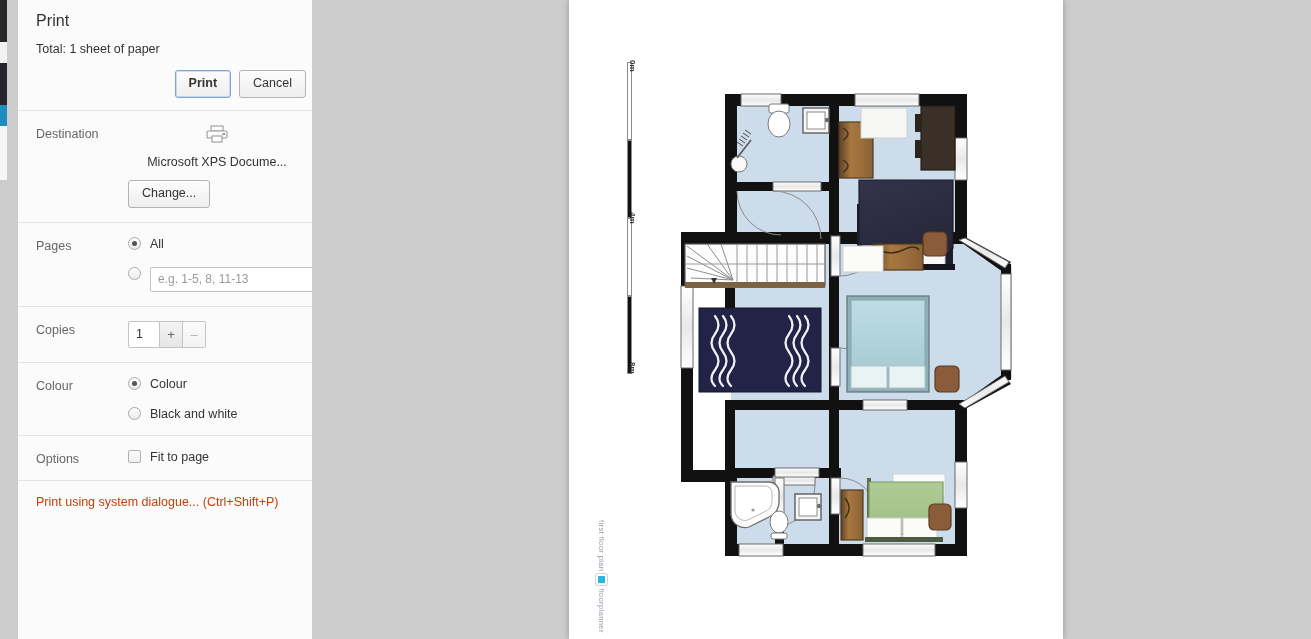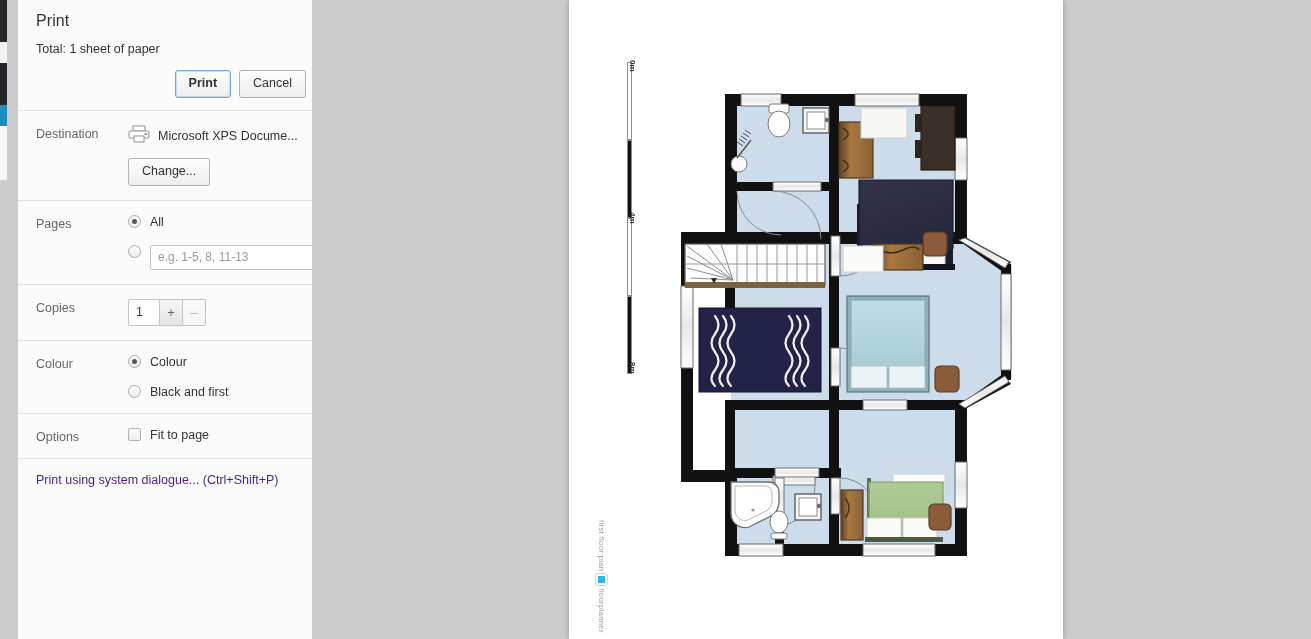--- a/index.html
+++ b/index.html
@@ -36,21 +36,21 @@
     border: 1px solid #b4b4b4; color: #333; cursor: pointer; line-height: 1.35;
   }
   .btn.primary { border-color: #7aa7d8; box-shadow: 0 0 0 1px rgba(122,167,216,.35) inset; font-weight: bold; }
 
   .sep { border-top: 1px solid #e3e3e3; }
 
   .row { display: flex; padding: 14px 18px; align-items: flex-start; }
   .row-label { width: 92px; flex: 0 0 92px; font-size: 12.5px; color: #666; padding-top: 2px; }
   .row-body { flex: 1; }
 
-  .dest-line { display: flex; align-items: center; gap: 8px; }
+  .dest-line { display: flex; align-items: center; gap: 8px; flex-direction: column; }
   .dest-name { font-size: 12.5px; color: #333; }
   .change-btn { margin-top: 11px; display:inline-block;text-align:center; }
 
   .opt { display: flex; align-items: flex-start; gap: 9px; margin-bottom: 12px; }
   .opt:last-child { margin-bottom: 0; }
   .radio {
     width: 13px; height: 13px; border-radius: 50%;
     border: 1px solid #a9a9a9; background: linear-gradient(#fcfcfc,#ececec);
     position: relative; flex: 0 0 13px;
   }
@@ -76,21 +76,21 @@
     font-size: 13px; color:#666; text-align:center; line-height:25px;
     background: linear-gradient(#f4f4f4,#e6e6e6); cursor: pointer;
   }
   .stepper .sbtn.minus { background: linear-gradient(#fbfbfb,#f3f3f3); color:#b0b0b0; border-radius: 0 2px 2px 0; }
 
   .checkbox {
     width: 13px; height: 13px; border: 1px solid #b0b0b0; border-radius: 2px;
     background: linear-gradient(#fdfdfd,#efefef); flex: 0 0 13px;
   }
 
-  .sysdlg { padding: 14px 18px; font-size: 12.5px; color: #4c1d95; cursor: pointer; }
+  .sysdlg { padding: 14px 18px; font-size: 12.5px; color: #c2410c; cursor: pointer; }
 
   
   .preview { position: absolute; left: 312px; top: 0; right: 0; bottom: 0; background: #cccccc; }
   .page {
     position: absolute; left: 257px; top: 0; width: 494px; height: 639px;
     background: #fff; box-shadow: 0 0 6px rgba(0,0,0,.28);
   }
 
   .scalebar { position: absolute; left: 55px; top: 62px; width: 10px; height: 315px; }
   .sb-seg { position:absolute; left:3px; width:5px; border:1px solid #8d8d8d; }
@@ -191,21 +191,21 @@
 
     <div class="row">
       <div class="row-label">Colour</div>
       <div class="row-body">
         <div class="opt">
           <span class="radio on"></span>
           <span class="opt-label">Colour</span>
         </div>
         <div class="opt" style="margin-top:16px;">
           <span class="radio"></span>
-          <span class="opt-label">Black and first</span>
+          <span class="opt-label">Black and white</span>
         </div>
       </div>
     </div>
 
     <div class="sep"></div>
 
     <div class="row">
       <div class="row-label">Options</div>
       <div class="row-body">
         <div class="opt">

